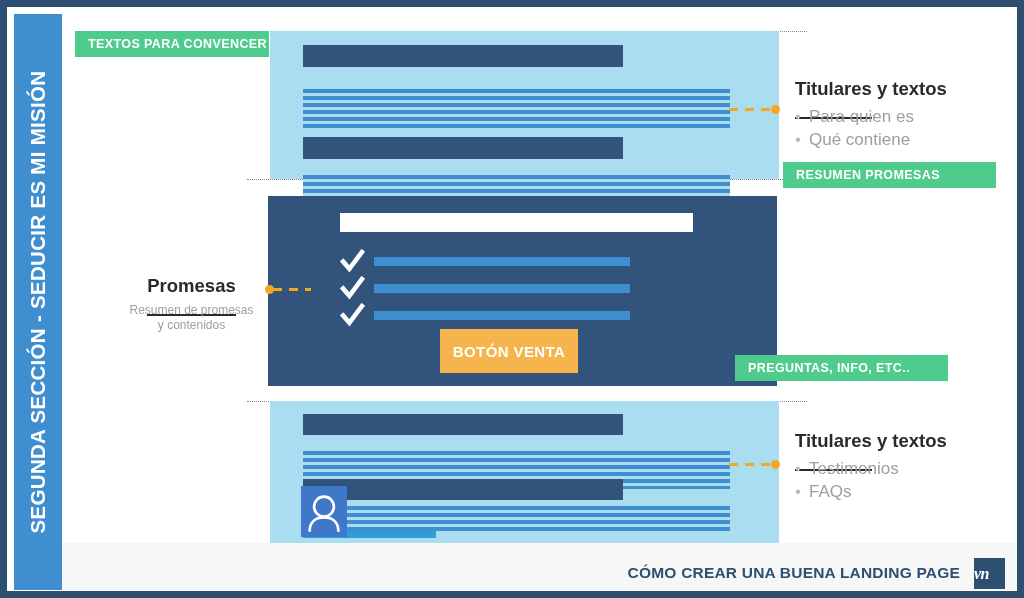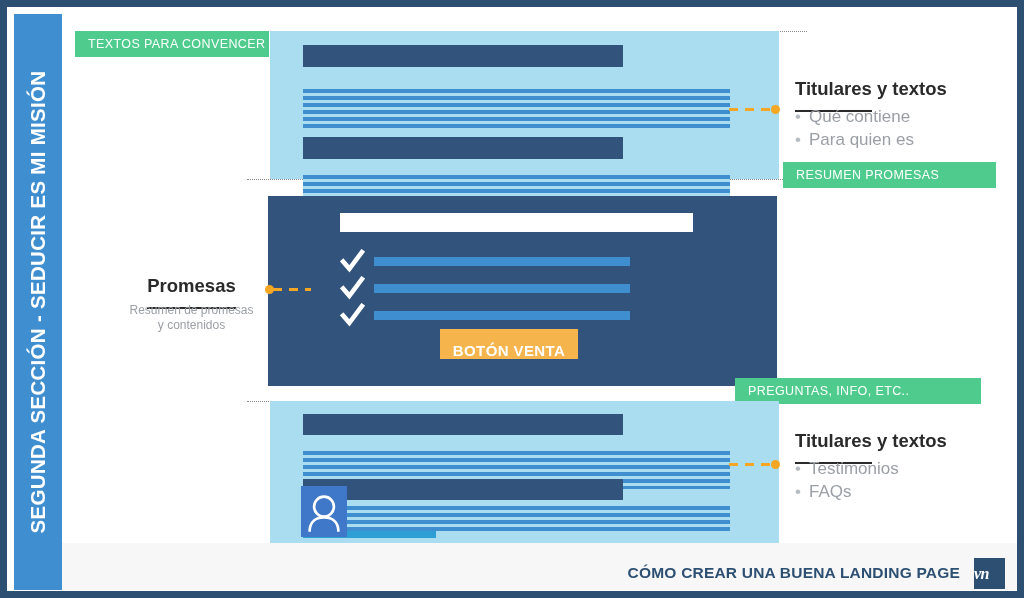--- a/index.html
+++ b/index.html
@@ -77,31 +77,31 @@
     font-weight: bold;
     font-family: "Liberation Serif", serif;
     letter-spacing: -0.5px;
   }
   
   .badge {
     position: absolute;
     background: #4ecb8d;
     color: #ffffff;
     font-size: 12.5px;
-    font-weight: normal;
+    font-weight: bold;
     letter-spacing: 0.4px;
     display: flex;
     align-items: center;
     padding-left: 13px;
     box-sizing: border-box;
     font-family: "Liberation Sans", sans-serif;
   }
   #badge-textos   { left: 68px;  top: 24px;  width: 194px; height: 26px; }
   #badge-resumen  { left: 728px; top: 155px; width: 213px; height: 26px; margin-left: 48px; }
-  #badge-preguntas{ left: 728px; top: 371px; width: 246px; height: 26px; }
+  #badge-preguntas{ left: 728px; top: 348px; width: 213px; height: 26px; }
 
   
   .panel {
     position: absolute;
   }
   .panel-light {
     background: #a9ddef;
   }
   .panel-dark {
     background: #31537c;
@@ -183,21 +183,21 @@
   .callout-title {
     font-size: 18.5px;
     font-weight: bold;
     color: #2a2a2a;
     white-space: nowrap;
     font-family: "Liberation Sans", sans-serif;
   }
   .callout-title u {
     text-decoration: none;
     border-bottom: 2.5px solid #2a2a2a;
-    padding-bottom: 11px;
+    padding-bottom: 18px;
   }
   .callout-list {
     margin: 7px 0 0 0;
     padding: 0;
     list-style: none;
     color: #9a9fa5;
     font-size: 17px;
     font-family: "Liberation Sans", sans-serif;
   }
   .callout-list li {
@@ -266,22 +266,22 @@
   </div>
 
   <div class="connector" style="left:722px; top:101px; width:46px;"></div>
   <div class="connector-dot" style="left:764px; top:98px;"></div>
 
   <div class="callout-right" style="left:788px; top:71px;">
     <div class="callout-title">
       <u>Titulares</u><span> y textos</span>
     </div>
     <ul class="callout-list">
+      <li>Para quien es</li>
       <li>Qué contiene</li>
-      <li>Para quien es</li>
     </ul>
   </div>
 
   <div class="badge" id="badge-resumen">
     <span>RESUMEN PROMESAS</span>
   </div>
 
   <div class="panel panel-dark" id="panel-mid">
     <div class="bar-head-white" style="left:72px; top:17px; width:353px; height:19px;"></div>
 
@@ -303,21 +303,21 @@
     </div>
     <div class="check-row" style="left:72px; top:107px;">
       <span class="check-icon">
         <svg viewBox="0 0 24 24" width="25" height="25">
             <path d="M3 12 L9 19 L21 3" fill="none" stroke="#ffffff" stroke-width="4.4" stroke-linecap="square"></path>
           </svg>
       </span>
       <span class="check-bar"></span>
     </div>
 
-    <div class="sale-btn" style="left:172px; top:133px; width:138px; height:30px;align-items:flex-end;">
+    <div class="sale-btn" style="left:172px; top:133px; width:138px; height:44px;">
       <span>BOTÓN VENTA</span>
     </div>
   </div>
 
   <div class="connector" style="left:266px; top:281px; width:38px;"></div>
   <div class="connector-dot" style="left:258px; top:278px;"></div>
 
   <div class="callout-left" style="left:121px; top:236px; width:127px;margin-top:32px;">
     <div class="callout-title">
       <u>Promesas</u>

